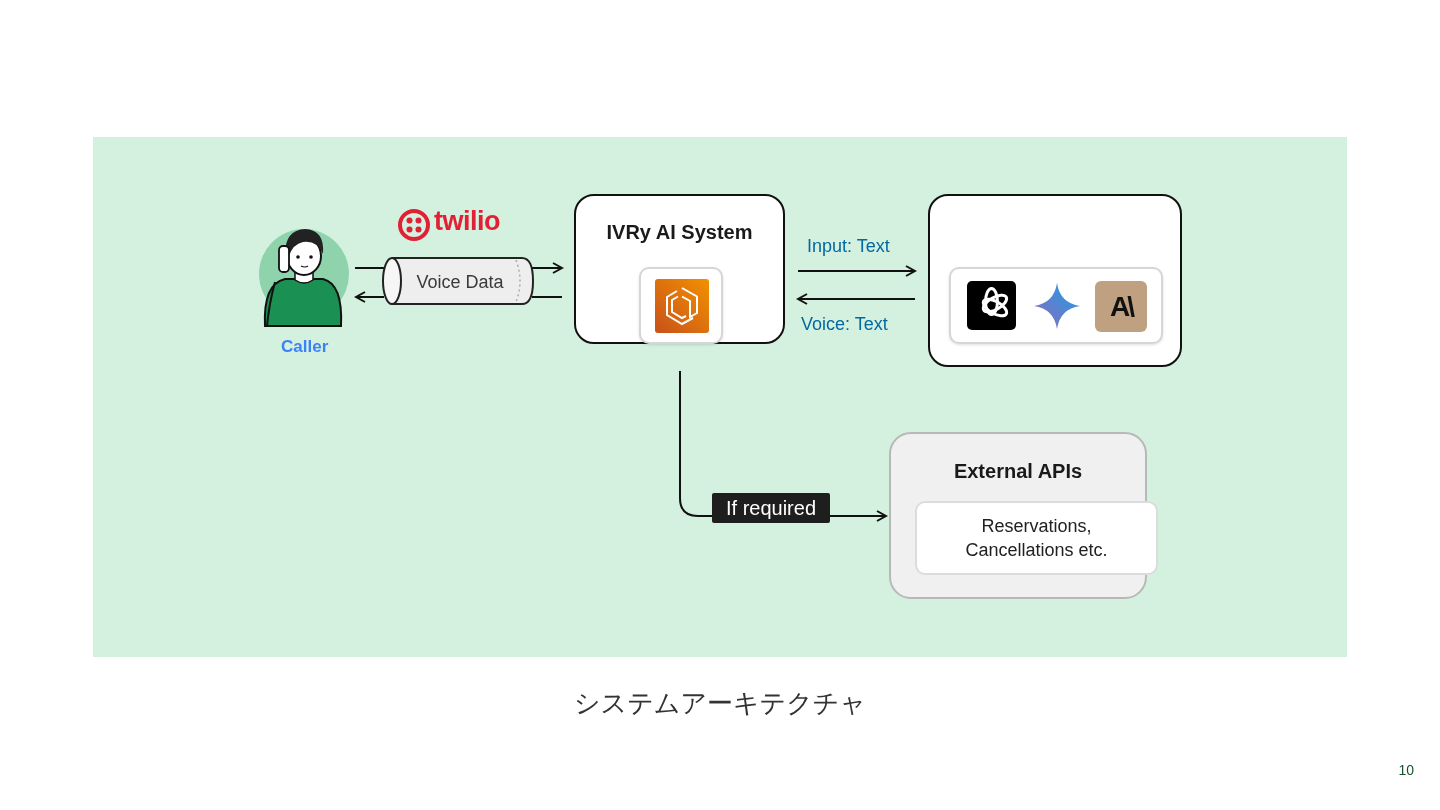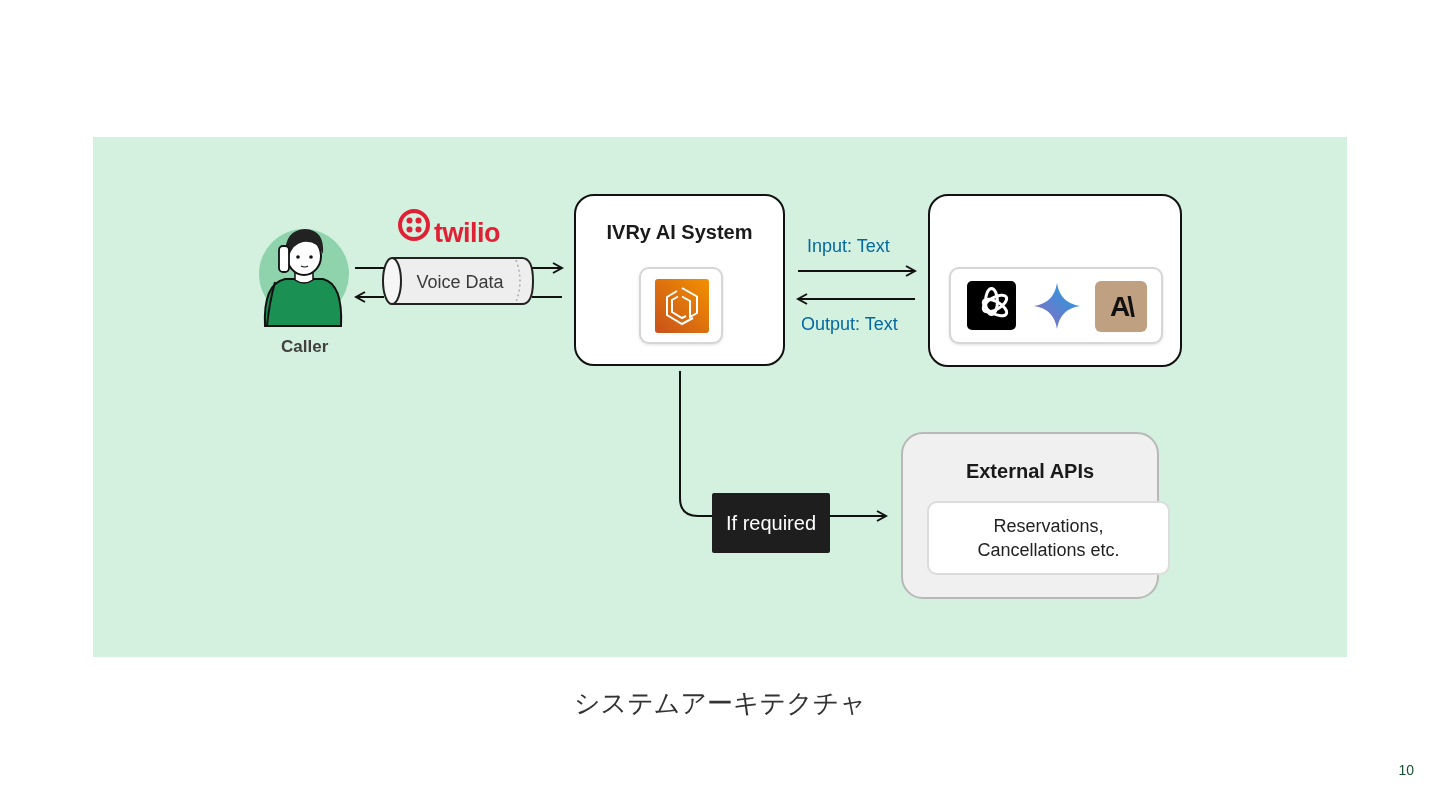--- a/index.html
+++ b/index.html
@@ -21,53 +21,53 @@
   .box-title {
     position:absolute; left:0; right:0; text-align:center;
     font-weight:bold; font-size:20px; color:#1a1a1a;
   }
   .inner {
     position:absolute; background:#fff; border:2px solid #d6d6d6;
     border-radius:10px; box-sizing:border-box;
     box-shadow:0 1px 3px rgba(0,0,0,0.12);
   }
   .label { position:absolute; font-size:18px; color:#0369a1; white-space:nowrap; }
-  .caller-label { position:absolute; font-size:17px; font-weight:bold; color:#404040; }
+  .caller-label { position:absolute; font-size:17px; font-weight:bold; color:#3b82f6; }
   .caption {
     position:absolute; left:0; width:1440px; top:686px; text-align:center;
     font-family:"DejaVu Sans", sans-serif; font-size:26px; color:#333;
   }
   .page-num {
     position:absolute; right:26px; top:762px; font-size:14px; color:#14532d;
   }
   .ifreq {
-    position:absolute; left:712px; top:493px; width:118px; height:60px;
+    position:absolute; left:712px; top:493px; width:118px; height:30px;
     background:#1e1e1e; color:#fff; font-size:20px; border-radius:2px;
     display:flex; align-items:center; justify-content:center;
   }
   .ext-box {
     position:absolute; left:889px; top:432px; width:258px; height:167px;
-    background:#f0f0f0; border:2px solid #b8b8b8; border-radius:22px; box-sizing:border-box;margin-left:12px;
+    background:#f0f0f0; border:2px solid #b8b8b8; border-radius:22px; box-sizing:border-box;
   }
   .ext-inner {
     position:absolute; left:24px; top:67px; width:243px; height:74px;
     background:#fff; border:2px solid #dcdcdc; border-radius:10px; box-sizing:border-box;
     display:flex; flex-direction:column; align-items:center; justify-content:center;
     font-size:18px; color:#222; line-height:24px;
   }
   .voice {
     position:absolute; left:382px; top:257px; width:152px; height:48px;
   }
   .voice-text {
     position:absolute; left:384px; top:272px; width:152px; text-align:center;
     font-size:18px; font-weight:normal; color:#3a3a3a;
   }
   .twilio-text {
     position:absolute; left:434px; top:206px; font-size:27px; font-weight:bold;
-    color:#e22035; letter-spacing:-0.5px;margin-top:12px;
+    color:#e22035; letter-spacing:-0.5px;
   }
 </style>
 </head>
 <body>
 
 <div class="panel"></div>
 
 <svg class="abs" style="left:0;top:0" width="1440" height="810">
   <defs>
     <marker id="arr" markerWidth="12" markerHeight="12" refX="10" refY="6" orient="auto" markerUnits="userSpaceOnUse">
@@ -111,40 +111,40 @@
 </svg>
 <div class="twilio-text">twilio</div>
 
 <svg class="voice" viewBox="0 0 152 48">
   <path d="M10,1 L140,1 Q151,1 151,24 Q151,47 140,47 L10,47" fill="#eeeeee" stroke="#222" stroke-width="2"></path>
   <path d="M134,3 Q142,24 134,45" fill="none" stroke="#aaa" stroke-width="1.5" stroke-dasharray="2,3"></path>
   <ellipse cx="10" cy="24" rx="9" ry="23" fill="#f6f6f6" stroke="#222" stroke-width="2"></ellipse>
 </svg>
 <div class="voice-text">Voice Data</div>
 
-<div class="box" style="left:574px;top:194px;width:211px;height:172px">
+<div class="box" style="left:574px;top:194px;width:211px;height:150px">
   <div class="box-title" style="top:25px">IVRy AI System</div>
   <div class="inner" style="left:63px;top:71px;width:84px;height:77px">
     <svg style="position:absolute;left:14px;top:10px" width="54" height="54" viewBox="0 0 54 54">
       <defs>
         <linearGradient id="awsg" x1="0" y1="1" x2="1" y2="0">
           <stop offset="0" stop-color="#c8511b"></stop>
           <stop offset="1" stop-color="#f29100"></stop>
         </linearGradient>
       </defs>
       <rect x="0" y="0" width="54" height="54" rx="3" fill="url(#awsg)"></rect>
       <path d="M27,9 L42,17.5 L42,34 L35,38 L35,22 L27,17.5" fill="none" stroke="#fff" stroke-width="2"></path>
       <path d="M22,12 L12,18 L12,36 L27,45 L38,39" fill="none" stroke="#fff" stroke-width="2"></path>
       <path d="M23,17.5 L17,21 L17,33 L27,39 L31,37" fill="none" stroke="#fff" stroke-width="2"></path>
     </svg>
   </div>
 </div>
 
 <div class="label" style="left:807px;top:236px">Input: Text</div>
-<div class="label" style="left:801px;top:314px">Output: Text</div>
+<div class="label" style="left:801px;top:314px">Voice: Text</div>
 
 <div class="box" style="left:928px;top:194px;width:254px;height:173px">
   <div class="inner" style="left:19px;top:71px;width:214px;height:77px">
     <svg style="position:absolute;left:16px;top:12px" width="49" height="49" viewBox="0 0 49 49">
       <rect width="49" height="49" rx="5" fill="#000"></rect>
       <g fill="none" stroke="#fff" stroke-width="3" transform="translate(24.5 24.5)">
         <ellipse rx="6" ry="13" transform="rotate(0) translate(0 -4)"></ellipse>
         <ellipse rx="6" ry="13" transform="rotate(60) translate(0 -4)"></ellipse>
         <ellipse rx="6" ry="13" transform="rotate(120) translate(0 -4)"></ellipse>
       </g>

